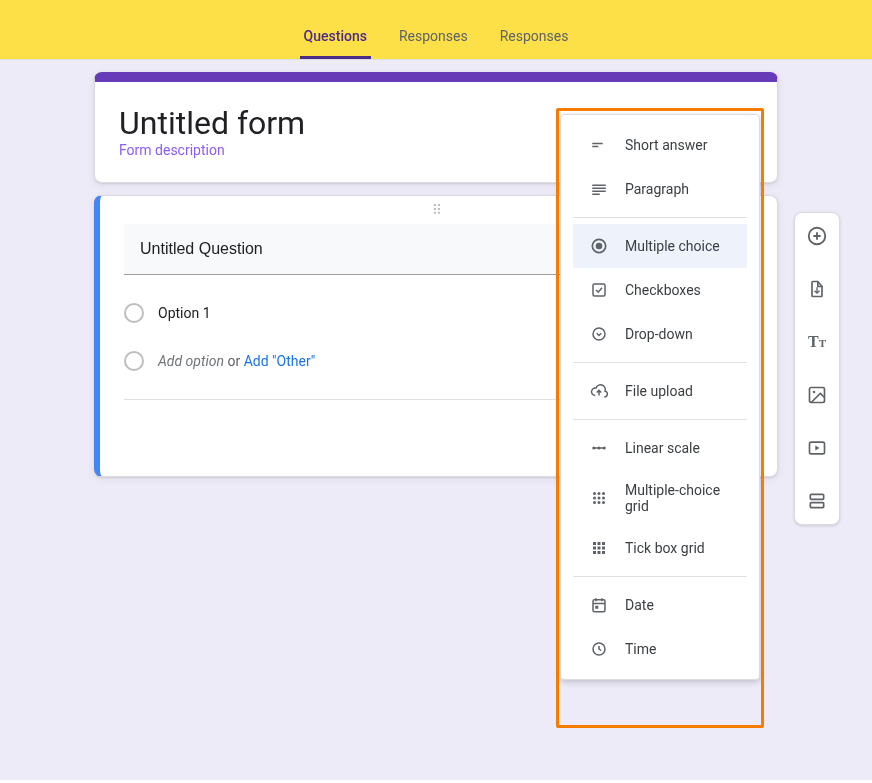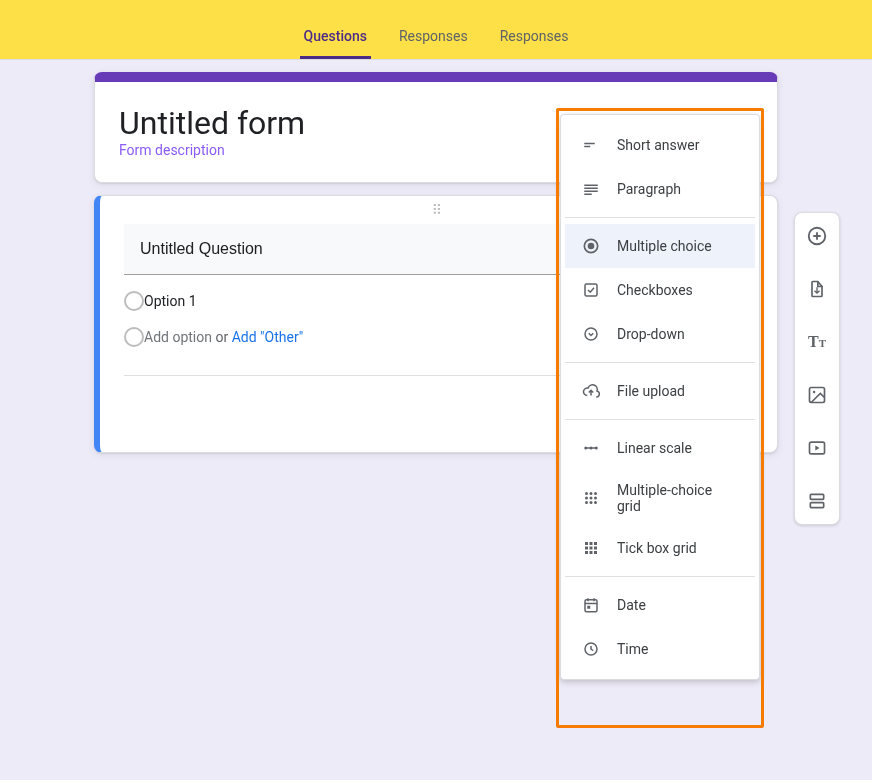--- a/index.html
+++ b/index.html
@@ -55,21 +55,21 @@
   .dragHandle { text-align:center; color:#bdbdbd; letter-spacing:3px; height:14px; font-size:14px; }
   .qbody { padding: 8px 24px 20px; }
   .qtop { display:flex; align-items:flex-end; gap:14px; }
   .qtitle {
     flex:1; font-size:16px; padding:16px 16px; background:#f8f9fa;
     border:none; border-bottom:1px solid #9e9e9e; outline:none;
     color:#202124;
   }
   .imgBtn { width:24px; height:24px; display:flex; align-items:center; justify-content:center; color:#5f6368; cursor:pointer;}
   
-  .optrow { display:flex; align-items:center; margin-top:16px; color:#202124;}
+  .optrow { display:flex; align-items:center; gap:14px; margin-top:28px; color:#202124;}
   .radio { width:20px; height:20px; border:2px solid #bdbdbd; border-radius:50%; flex-shrink:0;}
   .addOther a { color:#1a73e8; text-decoration:none; }
   .orText { color:#5f6368; }
   
   .hr { border:none; border-top:1px solid #e0e0e0; margin: 28px 0 0;}
   .footerRow { display:flex; justify-content:flex-end; align-items:center; padding: 8px 8px 8px 0; gap:8px;}
   .iconbtn { width:40px; height:40px; display:flex; align-items:center; justify-content:center; color:#5f6368; cursor:pointer; border-radius:50%;}
   
   
   .toolbar {
@@ -78,21 +78,21 @@
     box-shadow:0 1px 3px rgba(0,0,0,.15);
     padding:8px 4px; display:flex; flex-direction:column; gap:23px; align-items:center;
   }
   .toolbar .tb { width:36px; height:30px; display:flex; align-items:center; justify-content:center; color:#5f6368; cursor:pointer;}
   
   
   .menu {
     position:absolute; top:42px; left:466px; width:200px;
     background:#fff; border:1px solid #dadce0; border-radius:4px;
     box-shadow:0 2px 6px rgba(0,0,0,.2);
-    padding:8px 4px;
+    padding:8px 12px;
     z-index:5;
   }
   .menu .item {
     display:flex; align-items:center; gap:16px;
     padding: 12px 16px; cursor:pointer; font-size:14px; color:#3c4043;
     position:relative;
   }
   .menu .item.selected { background:#eef3fb; }
   .menu .item .mic { width:20px; height:20px; display:flex; align-items:center; justify-content:center; color:#5f6368; flex-shrink:0;}
   .menu hr { border:none; border-top:1px solid #e0e0e0; margin:6px 0;}
@@ -141,21 +141,21 @@
           </div>
         </div>
 
         <div class="optrow">
           <div class="radio"></div>
           <span>Option 1</span>
         </div>
         <div class="optrow addOther">
           <div class="radio"></div>
           <span>
-            <span style="color:#70757a;">Add option</span>
+            <span style="color:#70757a;font-style:italic;">Add option</span>
             <span class="orText"> </span><span class="orText">or</span><span class="orText"> </span>
             <a href="#">Add "Other"</a>
           </span>
         </div>
 
         <hr class="hr">
         <div class="footerRow">
           <div class="iconbtn">
             <svg width="20" height="20" viewBox="0 0 24 24" fill="none" stroke="currentColor" stroke-width="2">
                 <rect x="8" y="8" width="12" height="12" rx="1"></rect>

